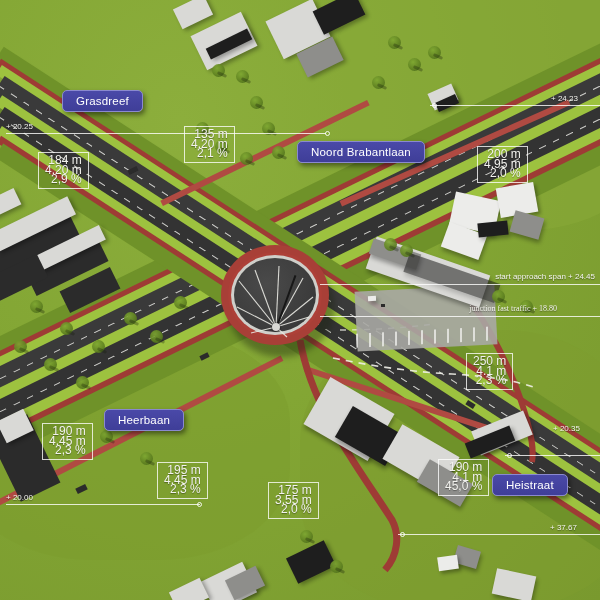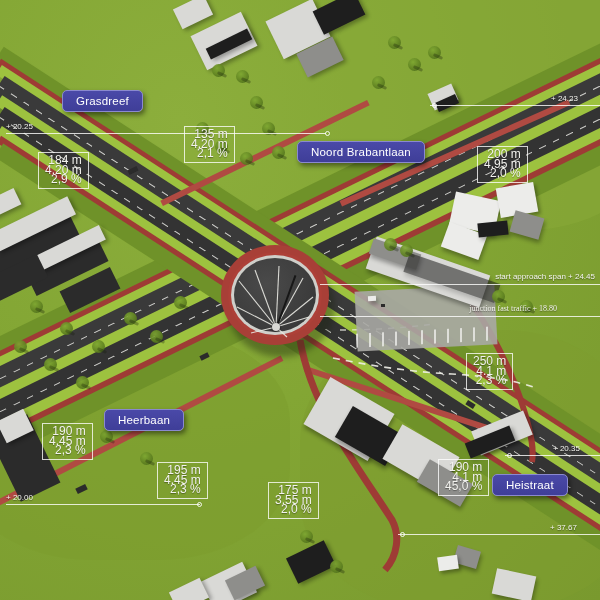--- a/index.html
+++ b/index.html
@@ -258,21 +258,21 @@
       <div class="leader-dot" style="left: 325px; top: 131px;"></div>
       <div class="elev" style="left: 6px; top: 122px;">+ 20.25</div>
       <div class="leader" style="left: 430px; top: 105px; width: 170px;"></div>
       <div class="leader-dot" style="left: 432px; top: 103px;"></div>
       <div class="elev" style="left: 551px; top: 94px;">+ 24.23</div>
       <div class="leader" style="left: 6px; top: 504px; width: 194px;"></div>
       <div class="leader-dot" style="left: 197px; top: 502px;"></div>
       <div class="elev" style="left: 6px; top: 493px;">+ 20.00</div>
       <div class="leader" style="left: 505px; top: 455px; width: 95px;"></div>
       <div class="leader-dot" style="left: 507px; top: 453px;"></div>
-      <div class="elev" style="left: 553px; top: 444px;">+ 20.35</div>
+      <div class="elev" style="left: 553px; top: 424px;">+ 20.35</div>
       <div class="leader" style="left: 398px; top: 534px; width: 202px;"></div>
       <div class="leader-dot" style="left: 400px; top: 532px;"></div>
       <div class="elev" style="left: 550px; top: 523px;">+ 37.67</div>
     </div>
 
   <div id="anno-layer">
       <div class="leader" style="left: 320px; top: 284px; width: 280px;"></div>
       <div class="anno" style="left: 480px; top: 272px; transform: translateX(-100%); margin-left: 115px;">start approach span + 24.45</div>
       <div class="leader" style="left: 320px; top: 316px; width: 280px;"></div>
       <div class="anno" style="left: 505px; top: 304px; transform: translateX(-100%); margin-left: 52px; font-family: Liberation Serif, serif;">junction fast traffic + 18.80</div>

